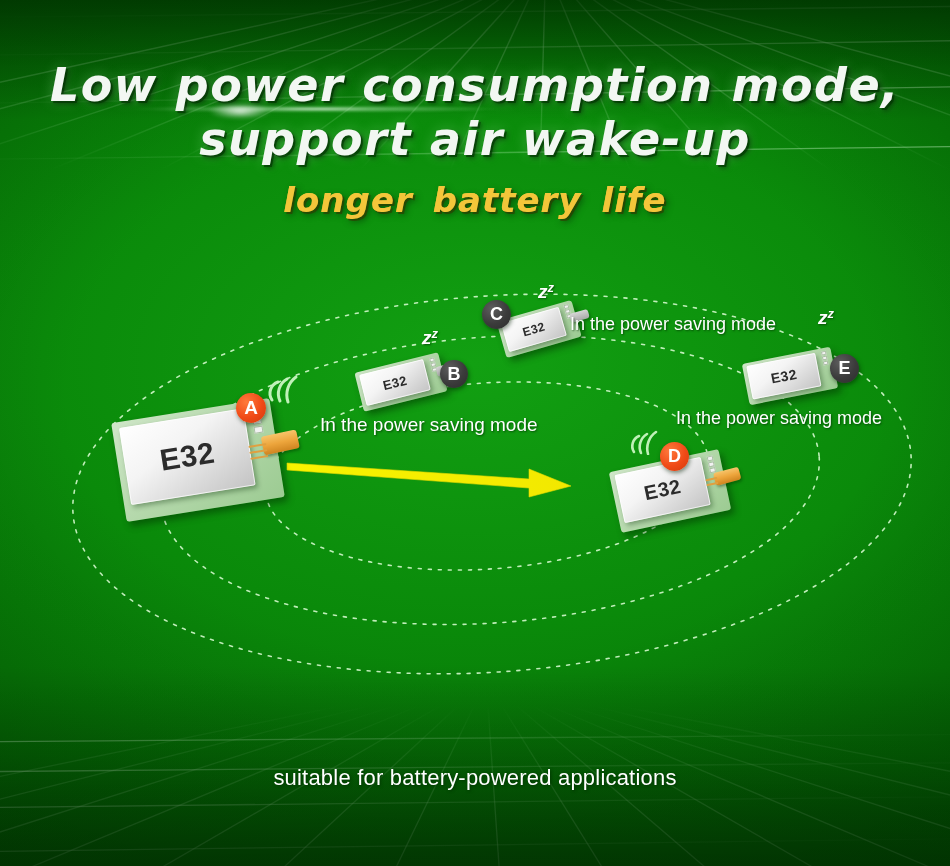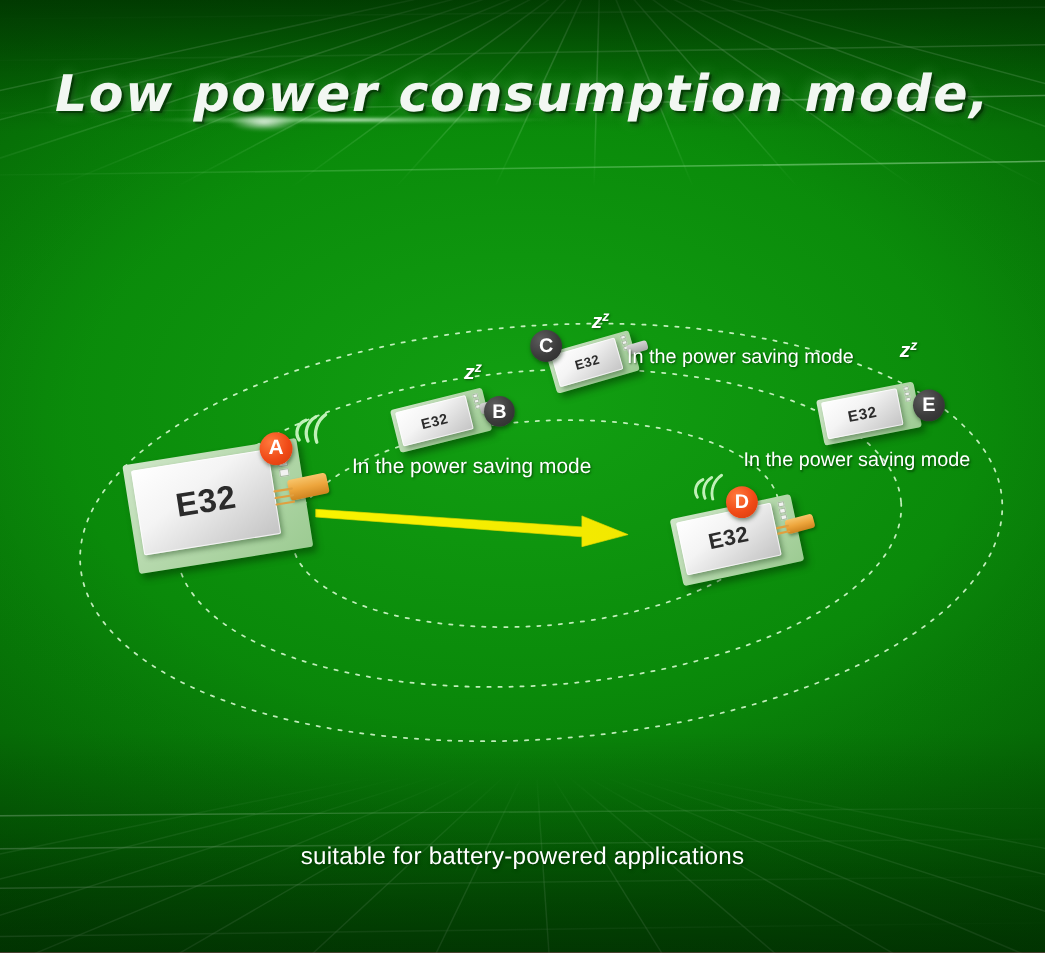--- a/index.html
+++ b/index.html
@@ -1,20 +1,20 @@
 <!DOCTYPE html>
 <html><head>
 <meta charset="utf-8">
 <style>
   html,body{margin:0;padding:0;background:#0b3d0b;}
   *{box-sizing:border-box;}
   #stage{
     position:relative;width:950px;height:866px;overflow:hidden;
     font-family:"Liberation Sans","DejaVu Sans",sans-serif;
-    background:#ec4899;
+    background:#737373;
   }
   
   .bg-base{
     position:absolute;inset:0;
     background:
       radial-gradient(ellipse 120% 80% at 50% 42%, #12a012 0%, #0a8a0a 38%, #067006 68%, #045404 100%);
   }
   .bg-vign{
     position:absolute;inset:0;
     background:
@@ -212,24 +212,30 @@
   </svg>
 
   <div class="bg-topdark"></div>
   <div class="bg-botdark"></div>
   <div class="bg-vign"></div>
 
   <div class="title-wrap">
     <div class="title-line">
       <span class="word">Low</span><span class="word">power</span><span class="word">consumption</span><span class="word">mode,</span>
     </div>
+    <div class="title-line">
+      <span class="word">support</span><span class="word">air</span><span class="word">wake-up</span>
+    </div>
   </div>
   <div class="shine"></div>
   <div class="shine2"></div>
 
+  <div class="subtitle">
+    <span class="word">longer</span><span class="word">battery</span><span class="word">life</span>
+  </div>
 
   <div class="diagram">
 
     <svg class="ring-svg" width="950" height="430" viewBox="0 0 950 430">
       <g fill="none" stroke="#dfffd8" stroke-opacity="0.85" stroke-width="1.6" stroke-dasharray="3 7" stroke-linecap="round">
         <ellipse cx="492" cy="234" rx="420" ry="188" transform="rotate(-4 492 234)"></ellipse>
         <ellipse cx="490" cy="230" rx="330" ry="143" transform="rotate(-4 490 230)"></ellipse>
         <ellipse cx="487" cy="226" rx="222" ry="93" transform="rotate(-4 487 226)"></ellipse>
       </g>
     </svg>

